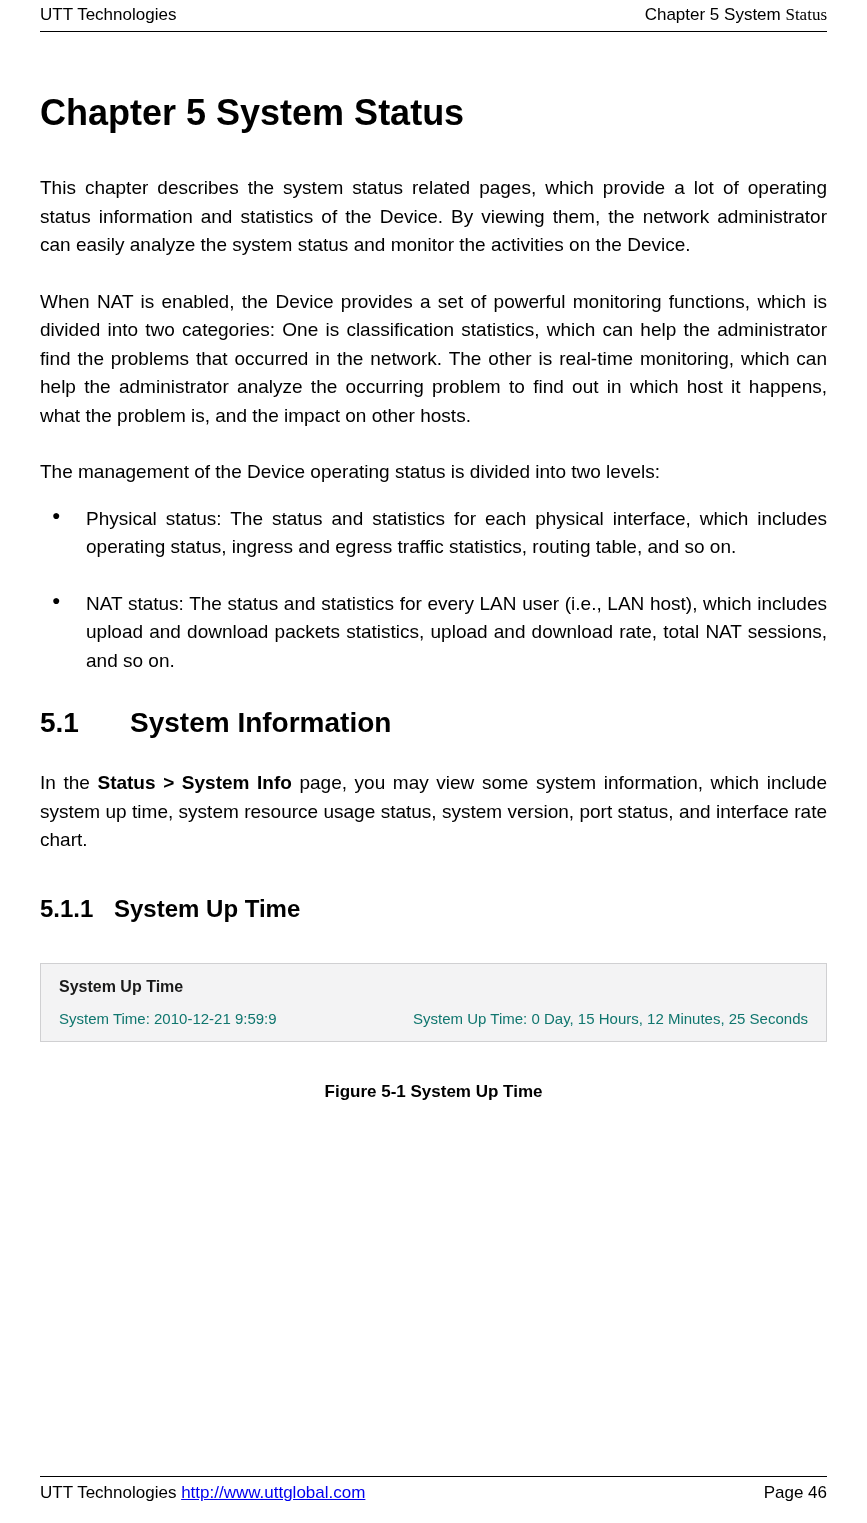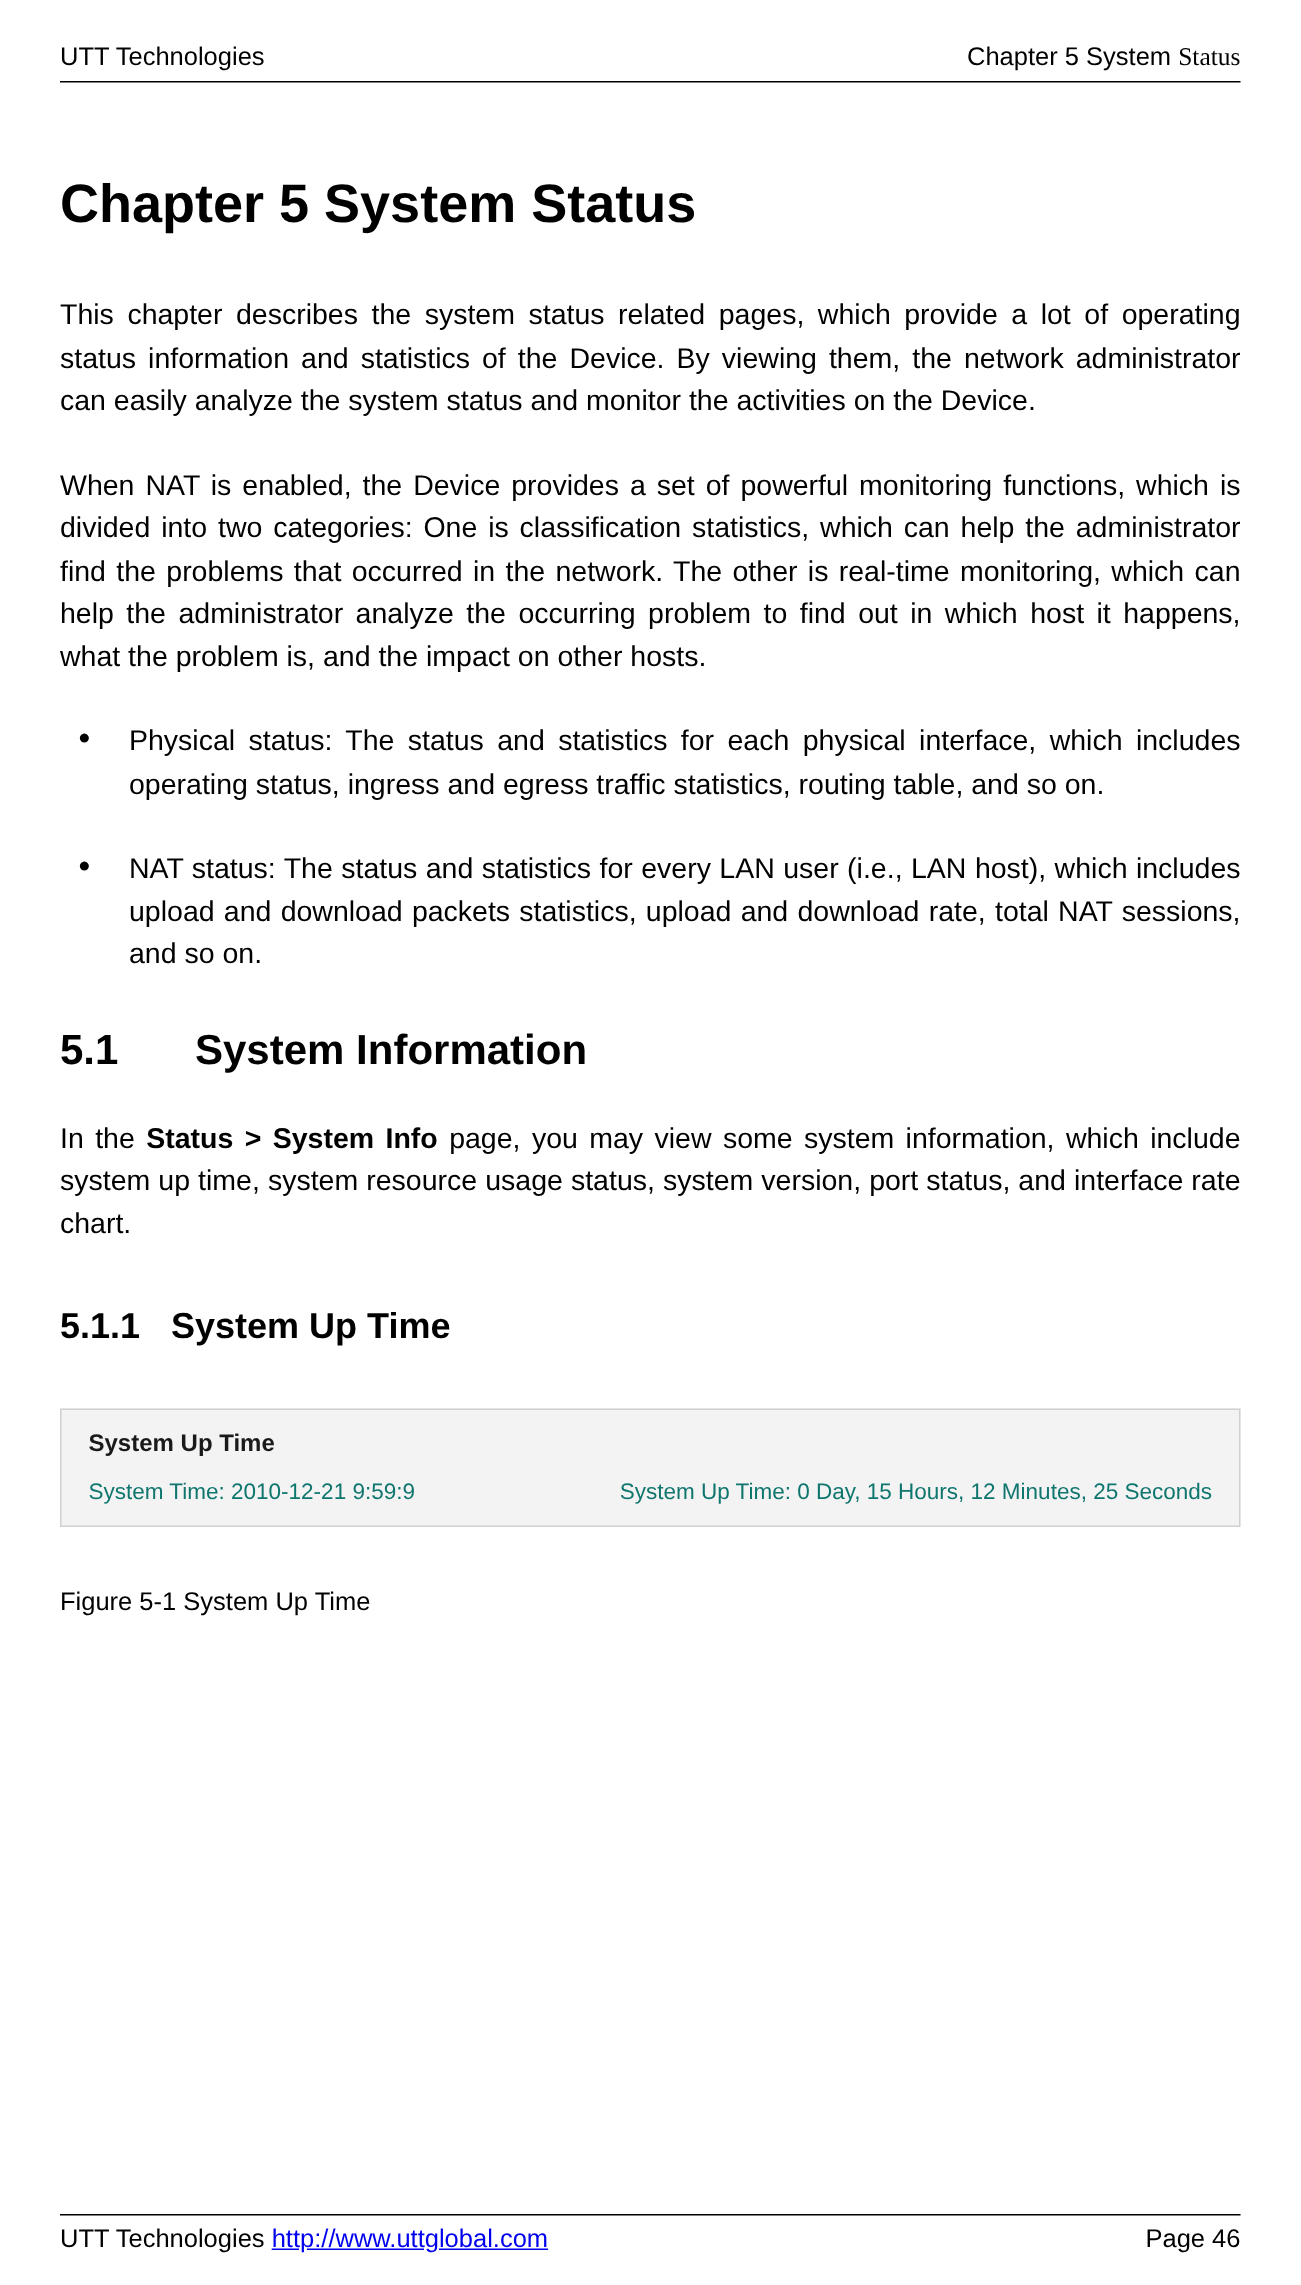--- a/index.html
+++ b/index.html
@@ -5,21 +5,21 @@
     * { margin: 0; padding: 0; box-sizing: border-box; }
     body {
       font-family: Arial, Helvetica, sans-serif;
       background: #fff;
       color: #000;
       width: 867px;
       margin: 0 auto;
       padding: 0;
     }
     .page {
-      padding: 28px 40px 30px 40px;
+      padding: 5px 40px 30px 40px;
       min-height: 1523px;
       position: relative;
     }
     .header-bar {
       display: flex;
       justify-content: space-between;
       font-size: 17px;
       padding-bottom: 6px;
       border-bottom: 1.5px solid #000;
       margin-bottom: 60px;
@@ -100,22 +100,22 @@
       font-size: 16px;
       color: #1a1a1a;
     }
     .screenshot-box .sb-row {
       display: flex;
       justify-content: space-between;
       font-size: 15px;
       color: #0f766e;
     }
     .figure-caption {
-      text-align: left;
-      font-weight: normal;
+      text-align: center;
+      font-weight: bold;
       font-size: 17px;
       margin: 40px 0 28px 0;
     }
     ul.diamond-list {
       list-style: none;
       margin-bottom: 20px;
     }
     ul.diamond-list li {
       font-size: 19px;
       line-height: 1.5;
@@ -163,20 +163,21 @@
       <span>Chapter 5 System </span><span class="status-word">Status</span>
     </span>
   </div>
 
   <h1 class="chapter-title">Chapter 5 System Status</h1>
 
   <p class="body">This chapter describes the system status related pages, which provide a lot of operating status information and statistics of the Device. By viewing them, the network administrator can easily analyze the system status and monitor the activities on the Device.</p>
 
   <p class="body">When NAT is enabled, the Device provides a set of powerful monitoring functions, which is divided into two categories: One is classification statistics, which can help the administrator find the problems that occurred in the network. The other is real-time monitoring, which can help the administrator analyze the occurring problem to find out in which host it happens, what the problem is, and the impact on other hosts.</p>
 
+  <p class="body-tight">The management of the Device operating status is divided into two levels:</p>
 
   <ul class="bullet-list">
     <li>Physical status: The status and statistics for each physical interface, which includes operating status, ingress and egress traffic statistics, routing table, and so on.</li>
     <li>NAT status: The status and statistics for every LAN user (i.e., LAN host), which includes upload and download packets statistics, upload and download rate, total NAT sessions, and so on.</li>
   </ul>
 
   <h2 class="section-title">
     <span class="sec-num">5.1</span><span>System Information</span>
   </h2>
 

